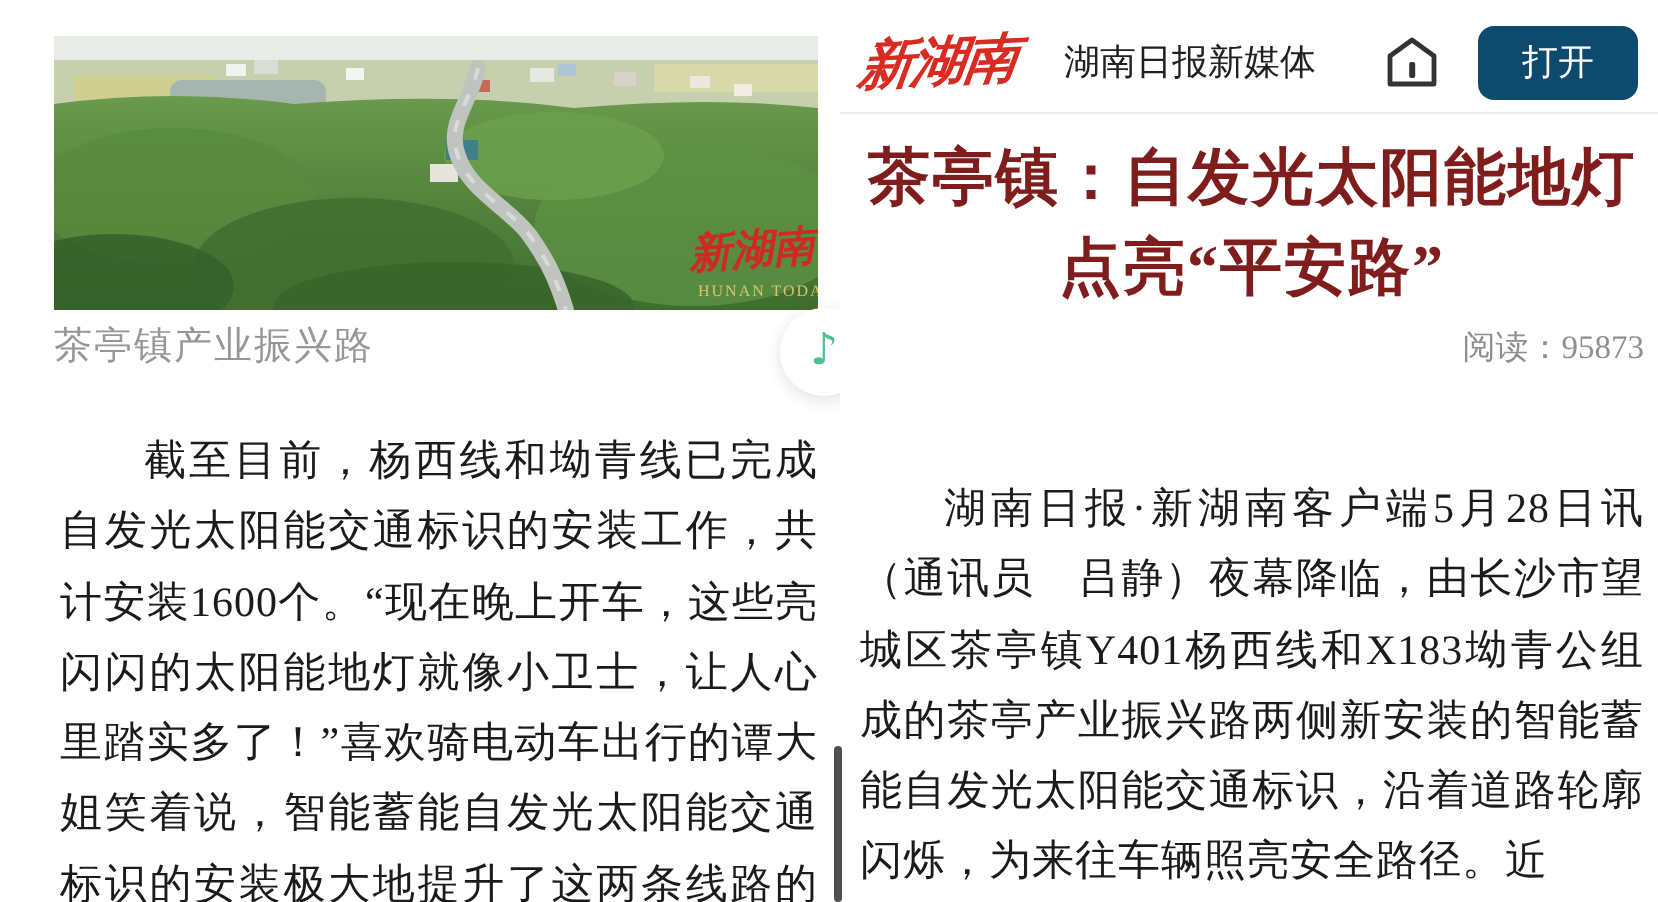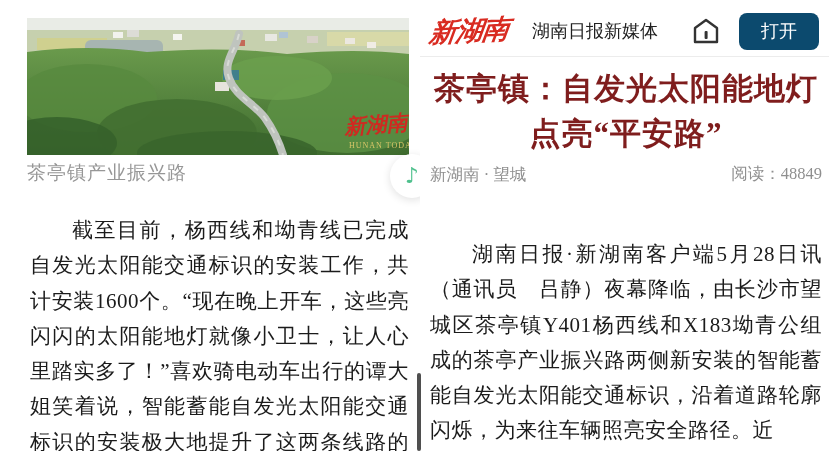--- a/index.html
+++ b/index.html
@@ -128,23 +128,22 @@
         </svg>
       </button>
       <button class="open-btn">打开</button>
     </header>
     <div class="hdr-divider"></div>
 
     <h1 class="article-title">茶亭镇：自发光太阳能地灯点亮“平安路”</h1>
 
     <div class="meta">
       <div class="meta-left">
-        <div>新湖南 · 望城</div>
       </div>
-      <div class="meta-reads"><span>阅读：</span><span>48849</span></div>
+      <div class="meta-reads"><span>阅读：</span><span>95873</span></div>
     </div>
 
     <p class="body-text">湖南日报·新湖南客户端5月28日讯（通讯员　吕静）夜幕降临，由长沙市望城区茶亭镇Y401杨西线和X183坳青公组成的茶亭产业振兴路两侧新安装的智能蓄能自发光太阳能交通标识，沿着道路轮廓闪烁，为来往车辆照亮安全路径。近</p>
 
   </section>
 
   <div class="scroll-thumb"></div>
 </div>
 
 </body></html>

